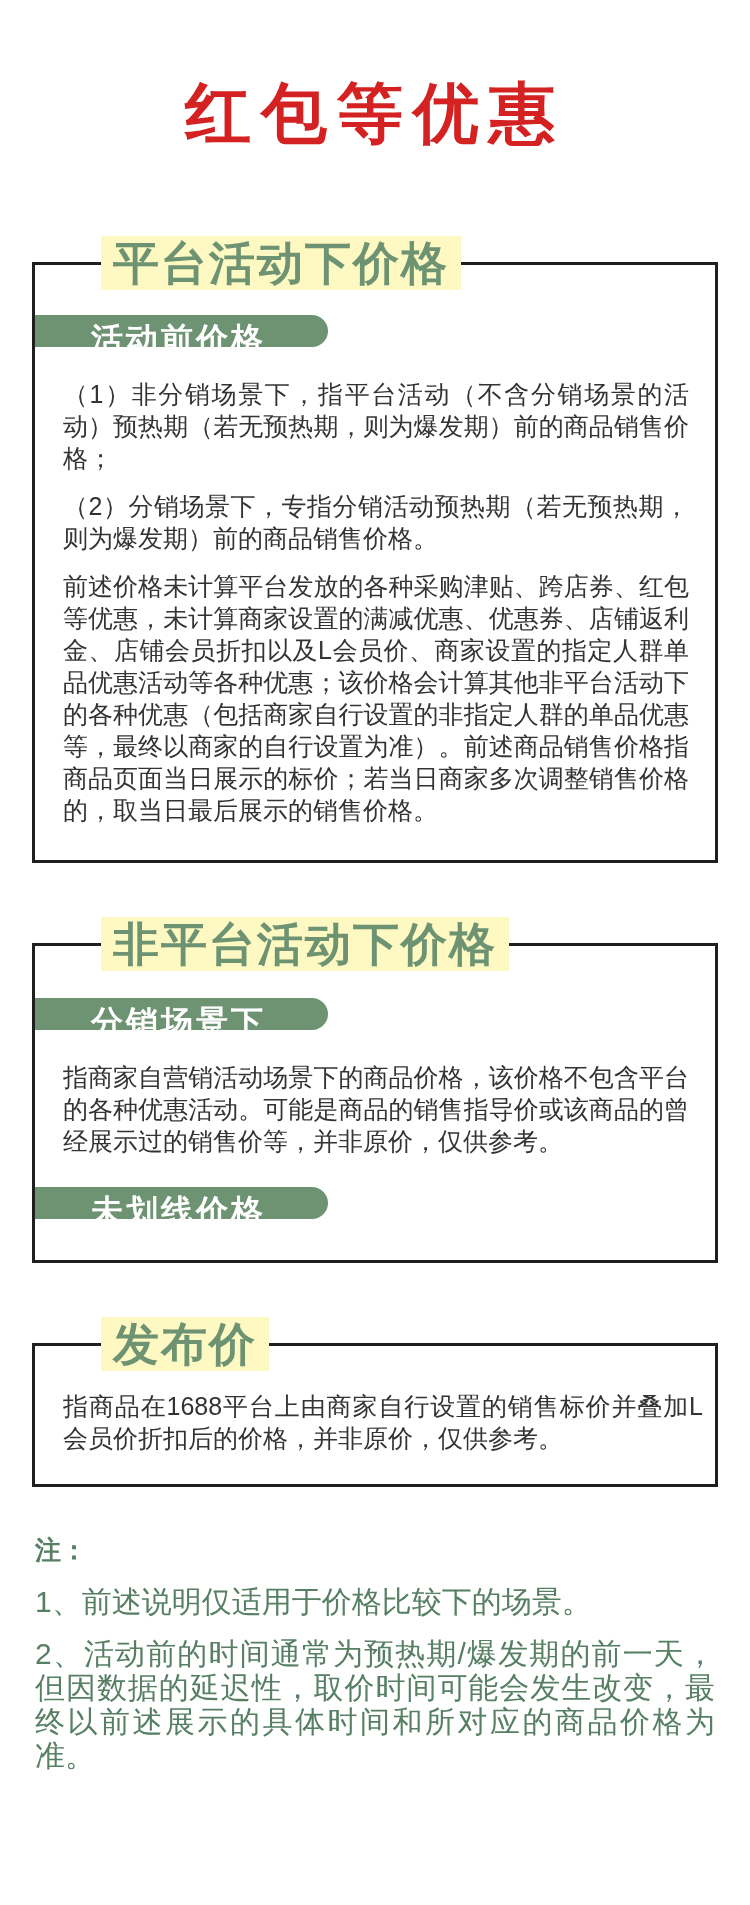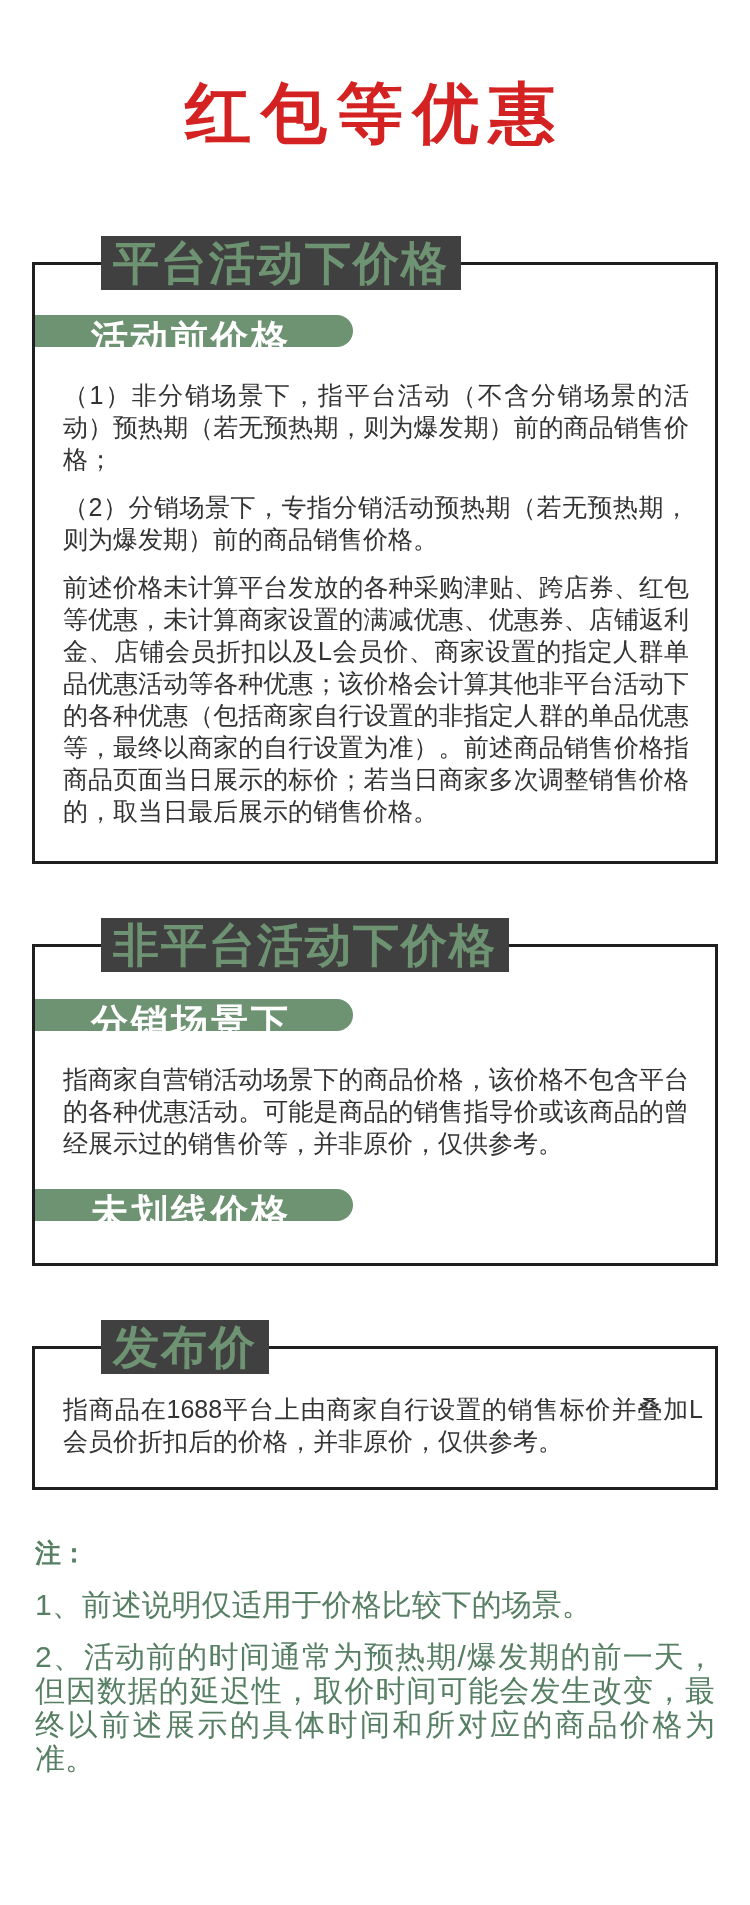--- a/index.html
+++ b/index.html
@@ -35,36 +35,36 @@
     border:3px solid var(--c-border);
     padding:50px 26px 34px 28px;
   }
   .box-heading{
     position:absolute;
     top:-29px;
     left:66px;
     height:54px;
     line-height:54px;
     padding:0 12px;
-    background:#404040;
+    background:#fef9c3;
     font-size:46px;
     font-weight:900;
     letter-spacing:2px;
     color:var(--c-green);
     white-space:nowrap;
   }
   .badge{
     display:inline-block;
     margin-left:-28px;
     height:32px;
     line-height:48px;
     padding:0 62px 0 56px;
     background:var(--c-green);
     color:#ffffff;
-    font-size:37px;
+    font-size:32px;
     font-weight:bold;
     letter-spacing:3px;
     border-radius:0 26px 26px 0;
   }
   .badge-gap{margin-top:30px;}
   .para{
     margin:24px 0 0 0;
     font-size:25px;
     line-height:32px;
     text-align:justify;

